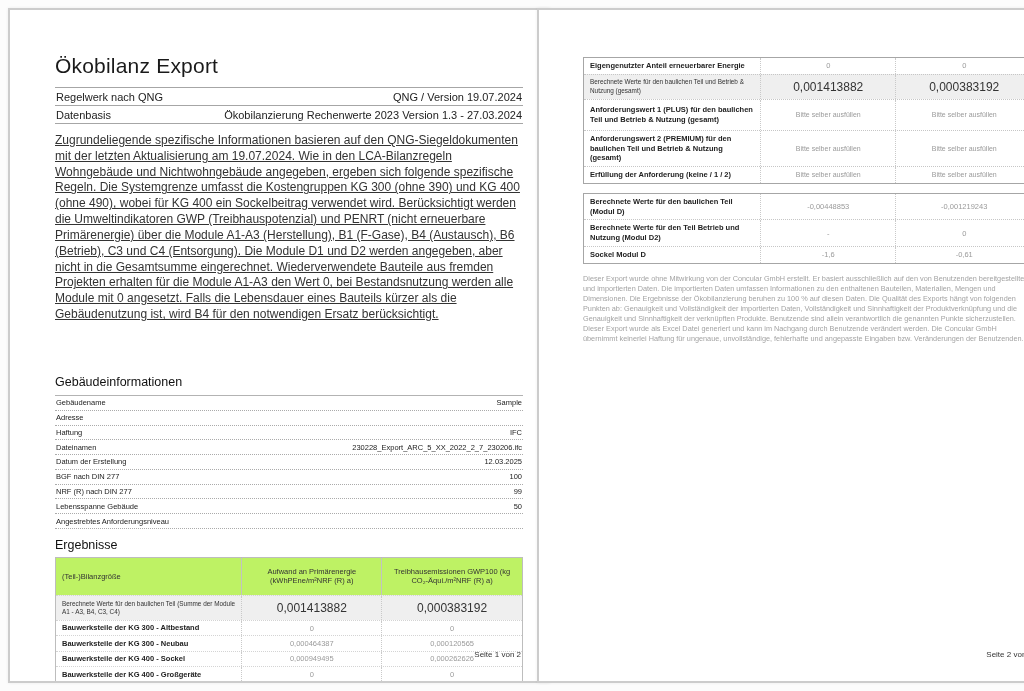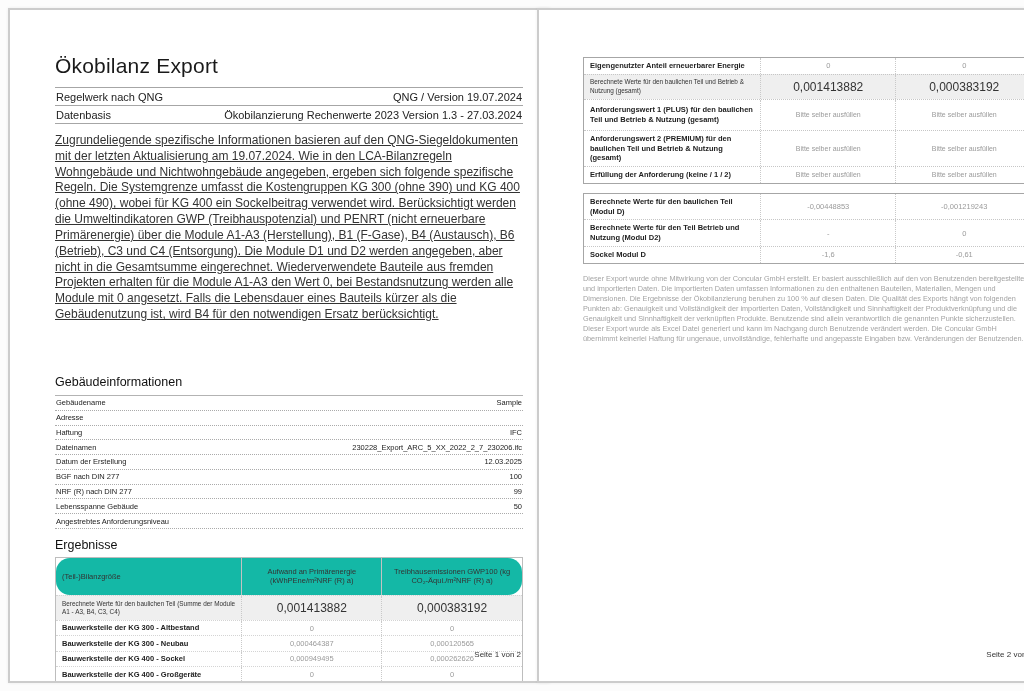--- a/index.html
+++ b/index.html
@@ -40,21 +40,21 @@
   .info-row .v{text-align:right;}
 
   
   .rtable{margin-top:5px;border:1px solid #bdbdbd;color:#222;}
   .rrow{display:flex;border-top:1px dotted #d4d4d4;background:#fff;}
   .rrow:first-child{border-top:none;}
   .cell{box-sizing:border-box;display:flex;align-items:center;padding:2.5px 6px;min-height:11px;}
   .c1{width:40%;justify-content:flex-start;text-align:left;border-right:1px dotted #c9c9c9;font-size:7.5px;}
   .c2{width:30%;justify-content:center;text-align:center;border-right:1px dotted #c9c9c9;font-size:7.5px;}
   .c3{width:30%;justify-content:center;text-align:center;font-size:7.5px;}
-  .rhead{background:#14b8a6;min-height:37px;border-top:none;border-radius:14px;}
+  .rhead{background:#bef264;min-height:37px;border-top:none;}
   .rhead .cell{color:#333;line-height:1.3;padding:5px 6px;}
   .rhead .c1,.rhead .c2{border-right:1px solid #c2c2c2;}
   .sum{background:#efefef;}
   .sum .c1{font-size:6.4px;line-height:1.25;color:#333;}
   .sum .c2,.sum .c3{color:#333;font-size:12px;}
   .r-big{min-height:24px;}
   .det .c1{font-weight:700;color:#222;line-height:1.25;}
   .det .c2,.det .c3{color:#9a9a9a;}
   .r-tall{min-height:30px;}
   .r-tall3{min-height:34px;}

